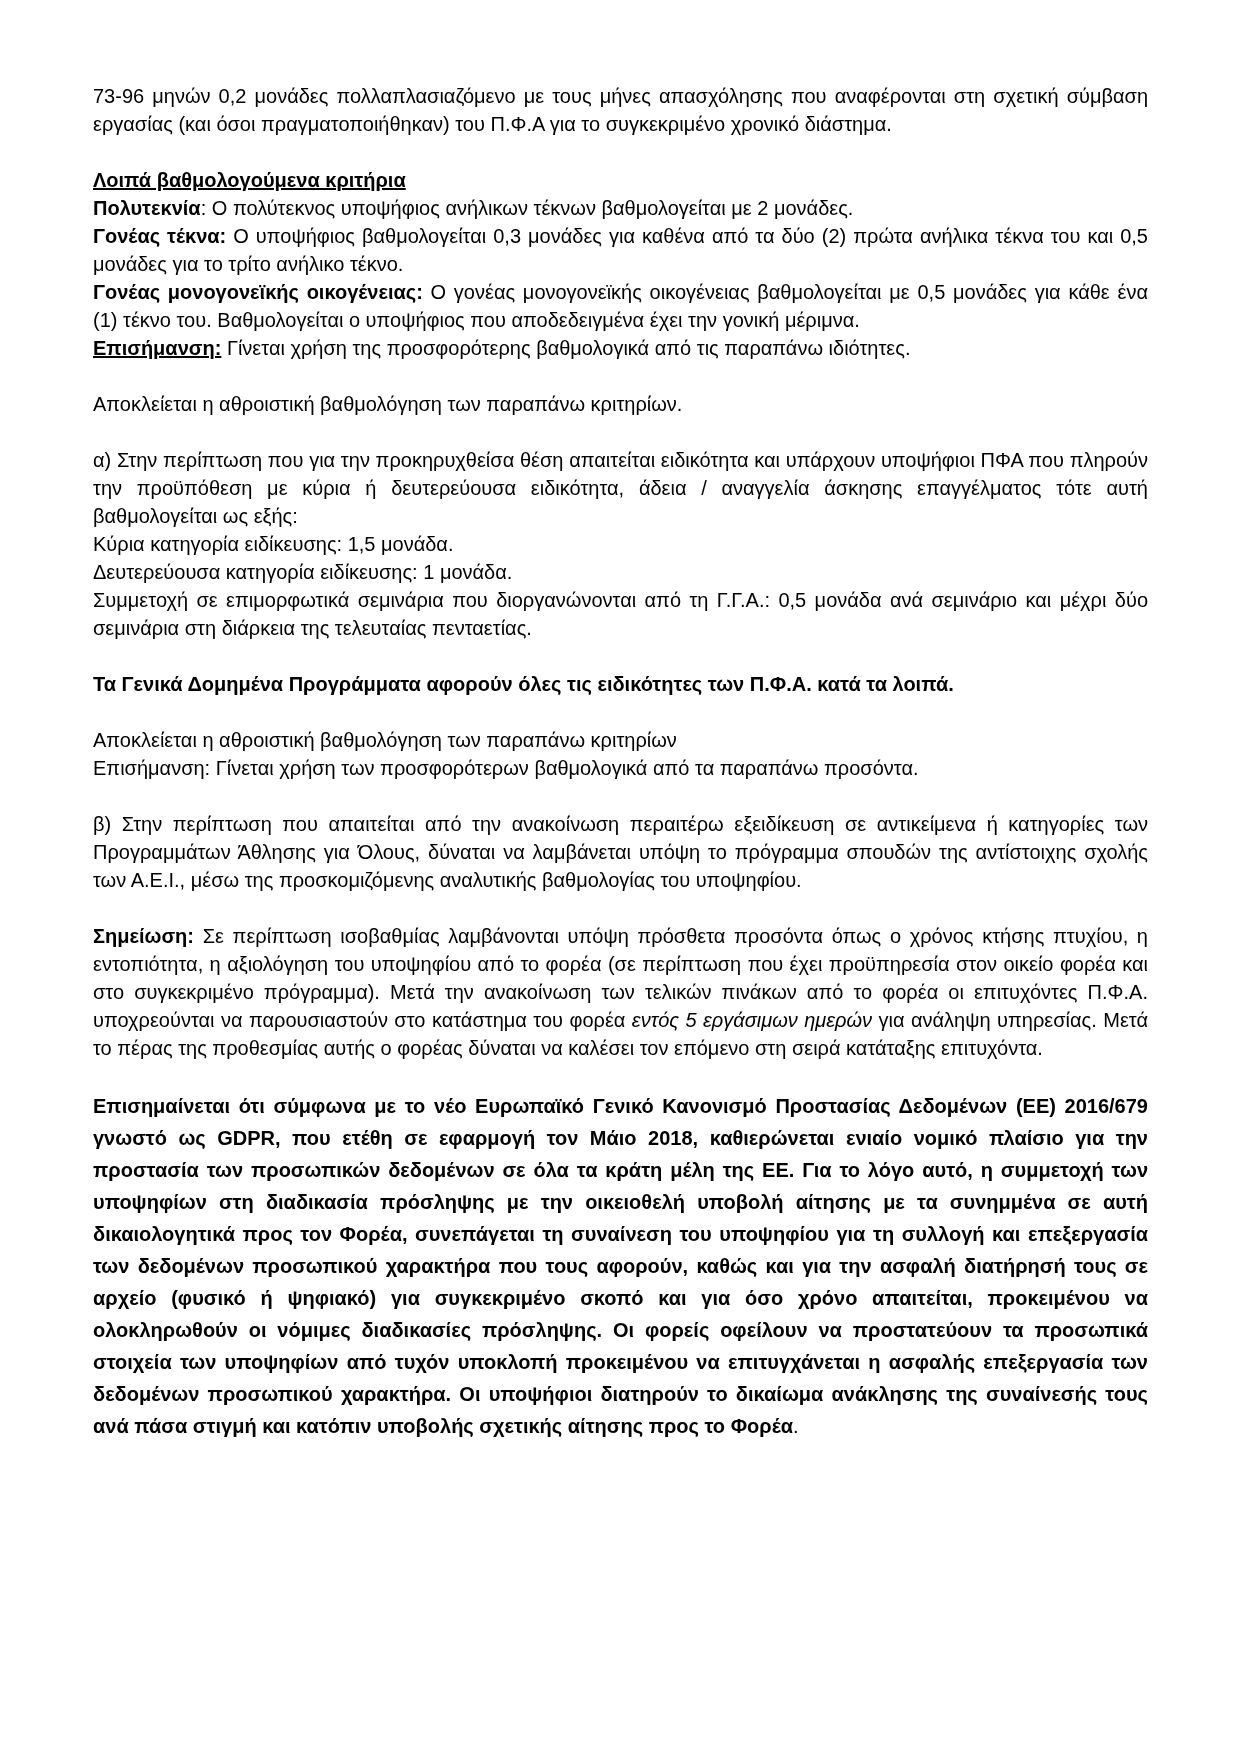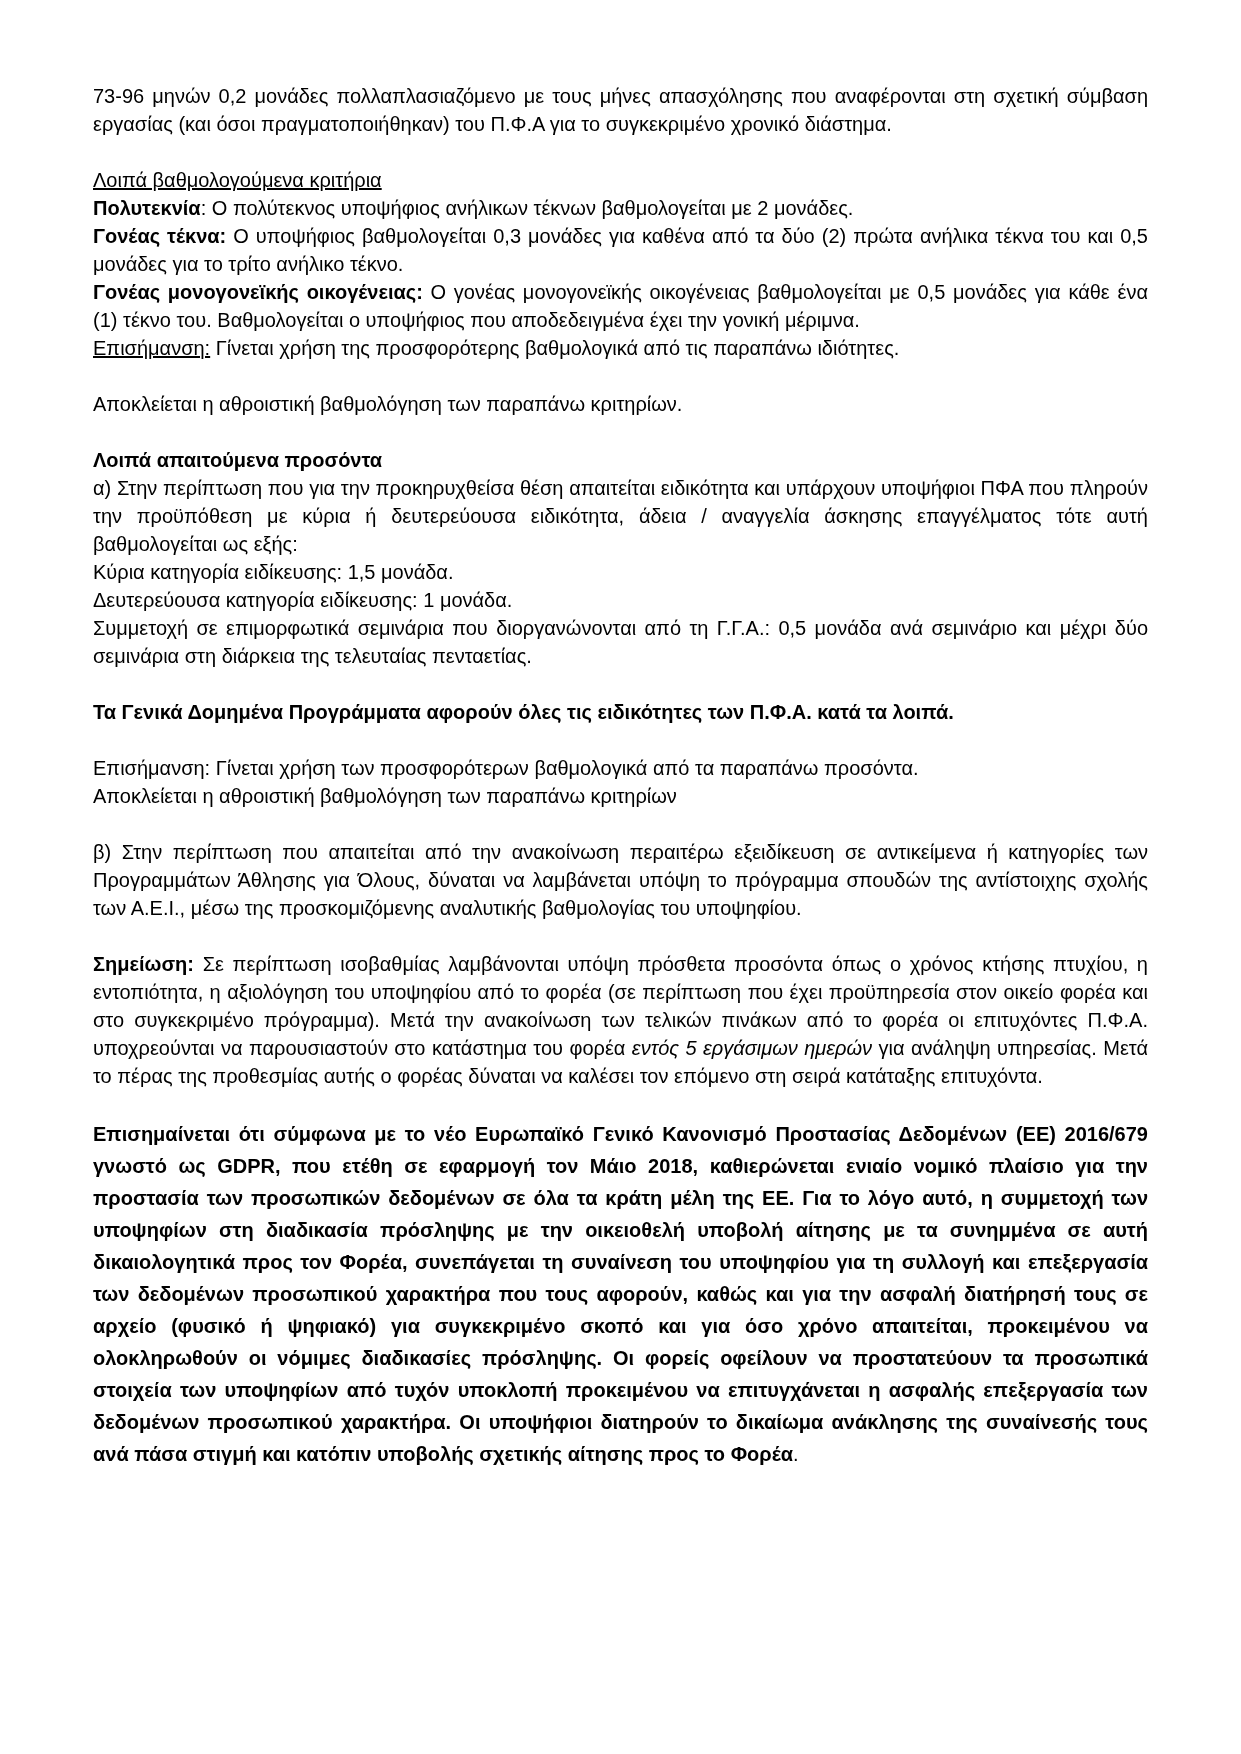--- a/index.html
+++ b/index.html
@@ -22,21 +22,21 @@
   }
   .para {
     margin: 0;
     text-align: justify;
   }
   .blank {
     height: 28px;
   }
   .b  { font-weight: bold; }
   .u  { }
-  .bu { font-weight: normal; text-decoration: underline; }
+  .bu { font-weight: bold; text-decoration: underline; }
   .bi { font-weight: normal; font-style: italic; }
   .gdpr { line-height: 32px; }
 </style>
 </head>
 <body>
 
 <div class="page">
 
   <p class="para"><span>73-96 μηνών 0,2 μονάδες πολλαπλασιαζόμενο με τους μήνες απασχόλησης που αναφέρονται στη σχετική σύμβαση εργασίας (και όσοι πραγματοποιήθηκαν) του Π.Φ.Α για το συγκεκριμένο χρονικό διάστημα.</span></p>
 
@@ -51,40 +51,39 @@
   <p class="para"><span class="b">Γονέας μονογονεϊκής οικογένειας:</span><span> Ο γονέας μονογονεϊκής οικογένειας βαθμολογείται με 0,5 μονάδες για κάθε ένα (1) τέκνο του. Βαθμολογείται ο υποψήφιος που αποδεδειγμένα έχει την γονική μέριμνα.</span></p>
 
   <p class="para"><span class="bu">Επισήμανση:</span><span> Γίνεται χρήση της προσφορότερης βαθμολογικά από τις παραπάνω ιδιότητες.</span></p>
 
   <div class="blank"></div>
 
   <p class="para"><span>Αποκλείεται η αθροιστική βαθμολόγηση των παραπάνω κριτηρίων.</span></p>
 
   <div class="blank"></div>
 
-  <p class="para"><span class="b">Λοιπά απαιτούμενα προσόντα</span></p>
 
   <p class="para"><span>α) Στην περίπτωση που για την προκηρυχθείσα θέση απαιτείται ειδικότητα και υπάρχουν υποψήφιοι ΠΦΑ που πληρούν την προϋπόθεση με κύρια ή δευτερεύουσα ειδικότητα, άδεια / αναγγελία άσκησης επαγγέλματος τότε αυτή βαθμολογείται ως εξής:</span></p>
 
   <p class="para"><span>Κύρια κατηγορία ειδίκευσης: 1,5 μονάδα.</span></p>
 
   <p class="para"><span>Δευτερεύουσα κατηγορία ειδίκευσης: 1 μονάδα.</span></p>
 
 
   <p class="para"><span>Συμμετοχή σε επιμορφωτικά σεμινάρια που διοργανώνονται από τη Γ.Γ.Α.: 0,5 μονάδα ανά σεμινάριο και μέχρι δύο σεμινάρια στη διάρκεια της τελευταίας πενταετίας.</span></p>
 
   <div class="blank"></div>
 
   <p class="para"><span class="b">Τα Γενικά Δομημένα Προγράμματα αφορούν όλες τις ειδικότητες των Π.Φ.Α. κατά τα λοιπά.</span></p>
 
   <div class="blank"></div>
 
+  <p class="para"><span>Αποκλείεται η αθροιστική βαθμολόγηση των παραπάνω κριτηρίων</span></p>
+
   <p class="para"><span>Επισήμανση: Γίνεται χρήση των προσφορότερων βαθμολογικά από τα παραπάνω προσόντα.</span></p>
-
-  <p class="para"><span>Αποκλείεται η αθροιστική βαθμολόγηση των παραπάνω κριτηρίων</span></p>
 
   <div class="blank"></div>
 
   <p class="para"><span>β) Στην περίπτωση που απαιτείται από την ανακοίνωση περαιτέρω εξειδίκευση σε αντικείμενα ή κατηγορίες των Προγραμμάτων Άθλησης για Όλους, δύναται να λαμβάνεται υπόψη το πρόγραμμα σπουδών της αντίστοιχης σχολής των Α.Ε.Ι., μέσω της προσκομιζόμενης αναλυτικής βαθμολογίας του υποψηφίου.</span></p>
 
   <div class="blank"></div>
 
   <p class="para"><span class="b">Σημείωση:</span><span> </span><span class="u">Σε περίπτωση ισοβαθμίας</span><span> λαμβάνονται υπόψη πρόσθετα προσόντα όπως ο χρόνος κτήσης πτυχίου, η εντοπιότητα, η αξιολόγηση του υποψηφίου από το φορέα (σε περίπτωση που έχει προϋπηρεσία στον οικείο φορέα και στο συγκεκριμένο πρόγραμμα). Μετά την ανακοίνωση των τελικών πινάκων από το φορέα οι επιτυχόντες Π.Φ.Α. υποχρεούνται να παρουσιαστούν στο κατάστημα του φορέα </span><span class="bi">εντός 5 εργάσιμων ημερών</span><span> για ανάληψη υπηρεσίας. Μετά το πέρας της προθεσμίας αυτής ο φορέας δύναται να καλέσει τον επόμενο στη σειρά κατάταξης επιτυχόντα.</span></p>
 
   <div class="blank"></div>

